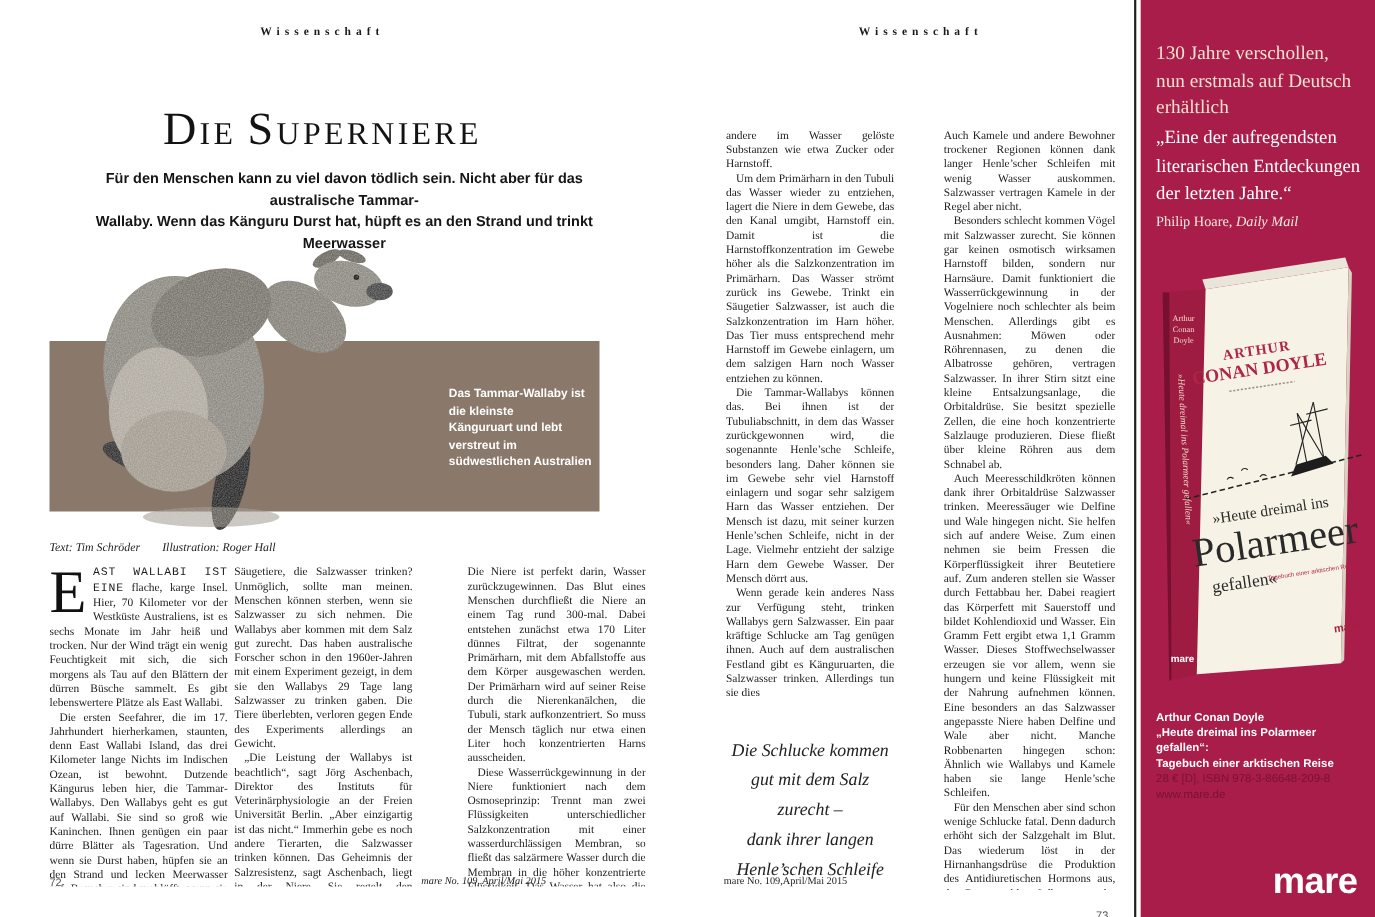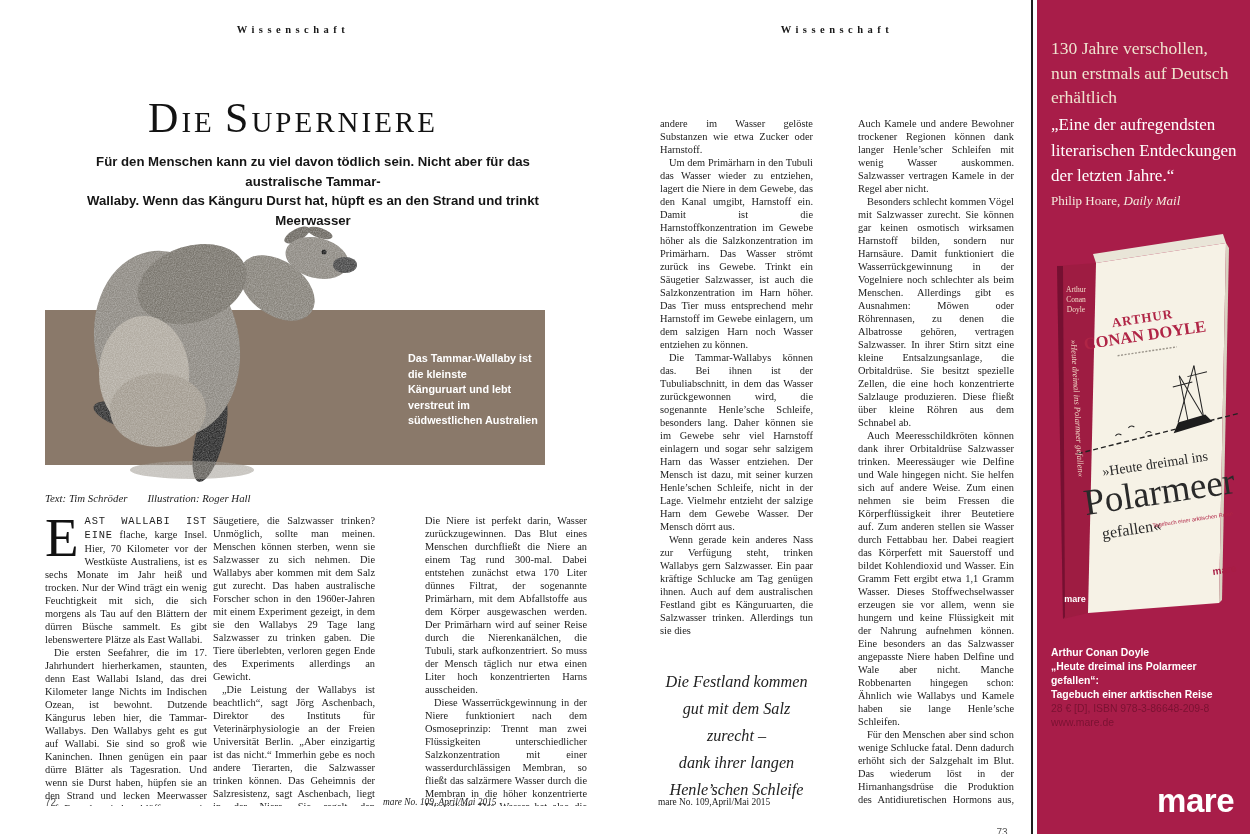--- a/index.html
+++ b/index.html
@@ -125,21 +125,21 @@
 
 <div class="abs" style="left:628px;top:0;width:403px;height:834px;">
   <div class="abs section-header" style="left:32px;top:24px;width:354px;">Wissenschaft</div>
 
   <div class="abs col" style="left:32px;top:117px;width:153px;height:692px;">
     <p>andere im Wasser gelöste Substanzen wie etwa Zucker oder Harnstoff.</p>
     <p>Um dem Primärharn in den Tubuli das Wasser wieder zu entziehen, lagert die Niere in dem Gewebe, das den Kanal umgibt, Harnstoff ein. Damit ist die Harnstoffkonzentration im Gewebe höher als die Salzkonzentration im Primärharn. Das Wasser strömt zurück ins Gewebe. Trinkt ein Säugetier Salzwasser, ist auch die Salzkonzentration im Harn höher. Das Tier muss entsprechend mehr Harnstoff im Gewebe einlagern, um dem salzigen Harn noch Wasser entziehen zu können.</p>
     <p>Die Tammar-Wallabys können das. Bei ihnen ist der Tubuliabschnitt, in dem das Wasser zurückgewonnen wird, die sogenannte Henle’sche Schleife, besonders lang. Daher können sie im Gewebe sehr viel Harnstoff einlagern und sogar sehr salzigem Harn das Wasser entziehen. Der Mensch ist dazu, mit seiner kurzen Henle’schen Schleife, nicht in der Lage. Vielmehr entzieht der salzige Harn dem Gewebe Wasser. Der Mensch dörrt aus.</p>
     <p>Wenn gerade kein anderes Nass zur Verfügung steht, trinken Wallabys gern Salzwasser. Ein paar kräftige Schlucke am Tag genügen ihnen. Auch auf dem australischen Festland gibt es Känguruarten, die Salzwasser trinken. Allerdings tun sie dies</p>
     <div class="pullquote">
-      <div>Die Festland kommen</div>
+      <div>Die Schlucke kommen</div>
       <div>gut mit dem Salz zurecht –</div>
       <div>dank ihrer langen</div>
       <div>Henle’schen Schleife</div>
     </div>
 
   </div>
 
   <div class="abs col" style="left:230px;top:117px;width:156px;height:692px;">
     <p>Auch Kamele und andere Bewohner trockener Regionen können dank langer Henle’scher Schleifen mit wenig Wasser auskommen. Salzwasser vertragen Kamele in der Regel aber nicht.</p>
     <p>Besonders schlecht kommen Vögel mit Salzwasser zurecht. Sie können gar keinen osmotisch wirksamen Harnstoff bilden, sondern nur Harnsäure. Damit funktioniert die Wasserrückgewinnung in der Vogelniere noch schlechter als beim Menschen. Allerdings gibt es Ausnahmen: Möwen oder Röhrennasen, zu denen die Albatrosse gehören, vertragen Salzwasser. In ihrer Stirn sitzt eine kleine Entsalzungsanlage, die Orbitaldrüse. Sie besitzt spezielle Zellen, die eine hoch konzentrierte Salzlauge produzieren. Diese fließt über kleine Röhren aus dem Schnabel ab.</p>

